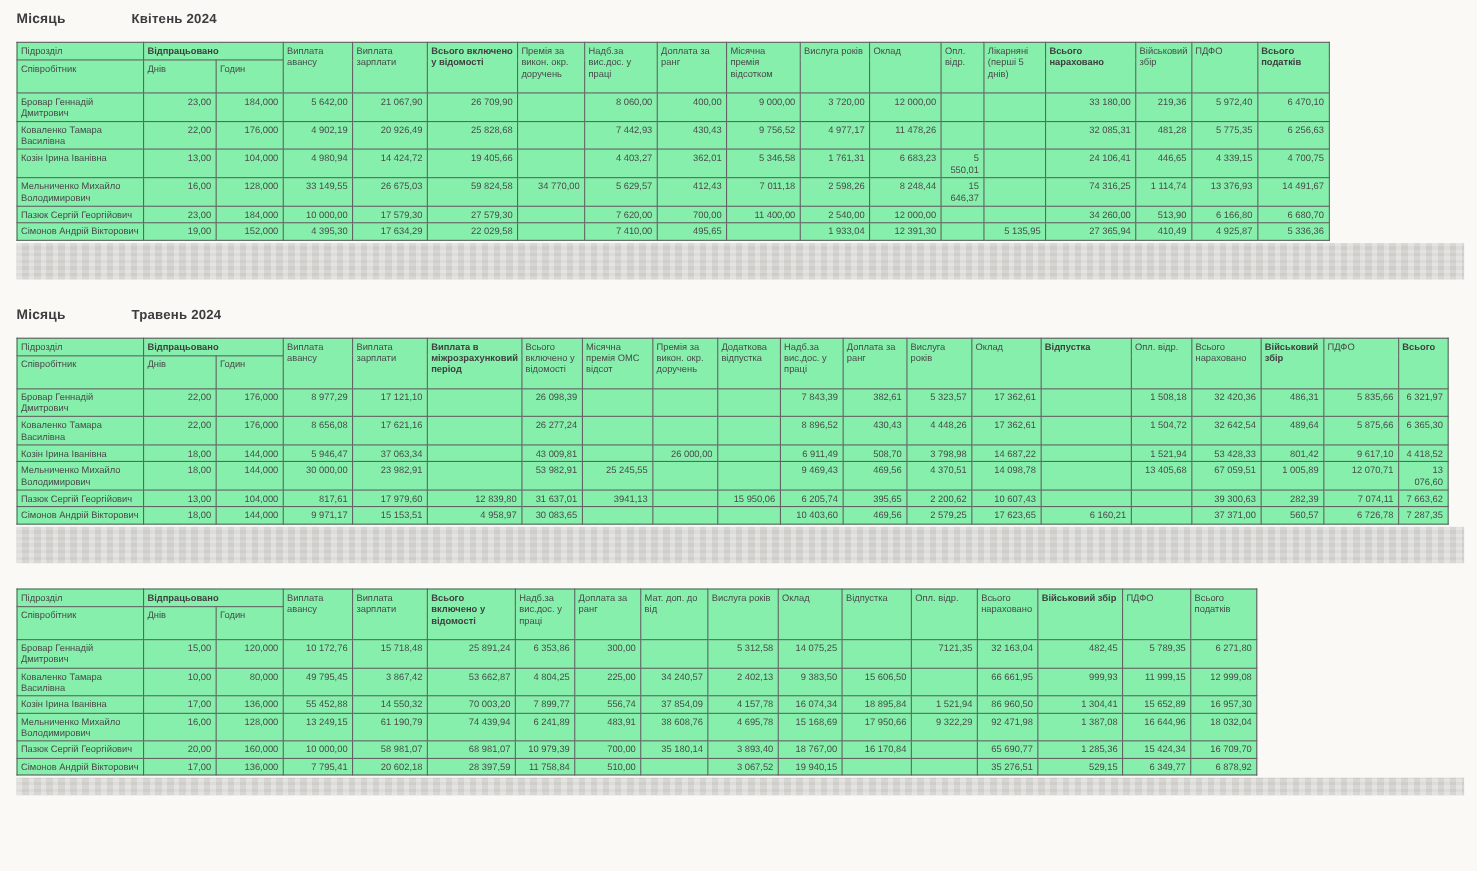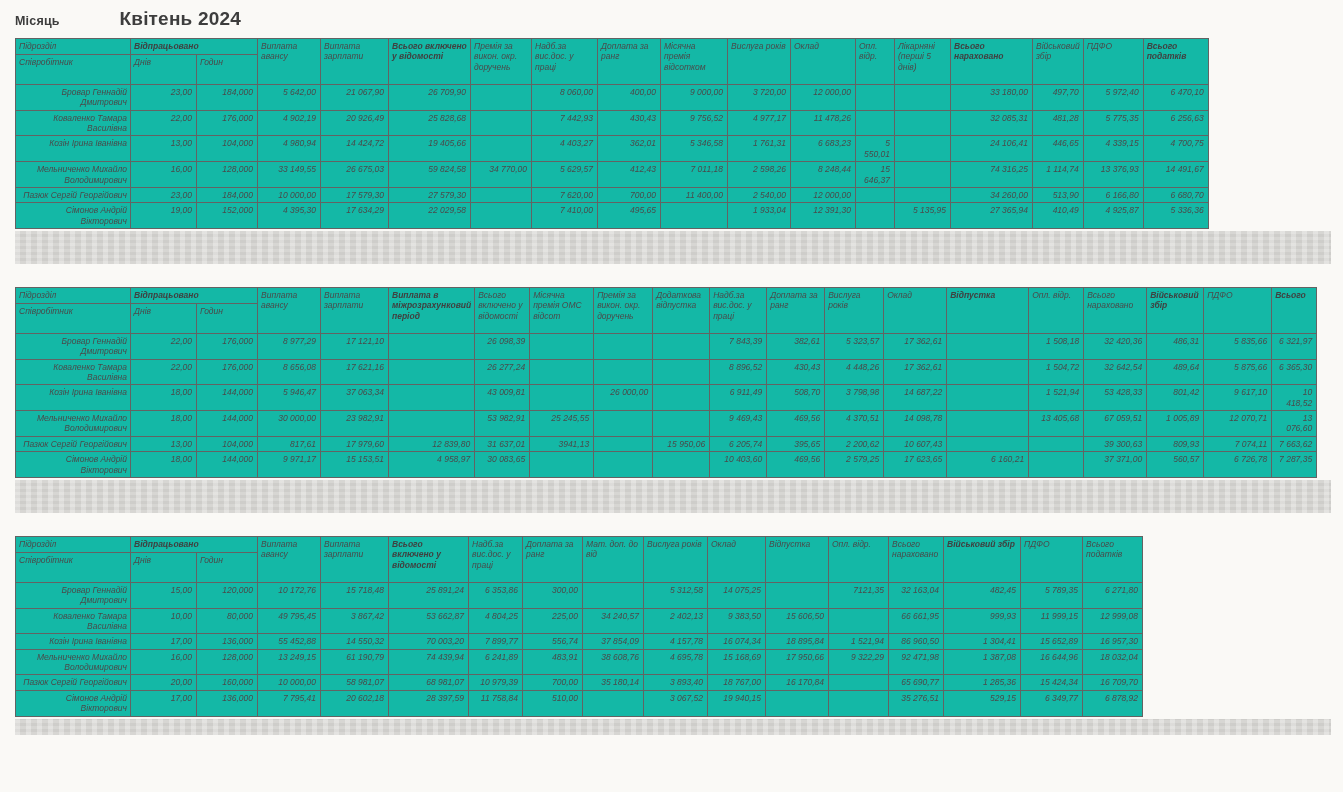--- a/index.html
+++ b/index.html
@@ -9,37 +9,37 @@
     background:#faf9f6;
     font-family:"Liberation Sans", sans-serif;
   }
   .page { padding:8px 0 0 15px; }
   .month-section { margin-bottom:23px; }
   .month-line { height:18px; margin-bottom:12px; white-space:nowrap; }
   .month-label {
     display:inline-block; width:100px;
     font-size:12.5px; font-weight:bold; color:#3d3d3d; letter-spacing:0.2px;
   }
-  .month-value { font-size:19px; font-weight:bold; color:#3d3d3d; letter-spacing:0.2px;margin-top:40px; }
+  .month-value { font-size:12px; font-weight:bold; color:#3d3d3d; letter-spacing:0.2px;margin-top:40px; }
   table {
     border-collapse:collapse; table-layout:fixed;
-    background:#14b8a6; border:1.5px solid #4d4d4d;font-style:italic;
+    background:#86efac; border:1.5px solid #4d4d4d;
   }
   th, td {
     border:1px solid #636363;
     font-size:8.5px; line-height:1.22; color:#4a4a4a;
     padding:2px 3px; vertical-align:top; text-align:left;
     font-weight:normal; overflow:hidden; word-wrap:break-word;
   }
   thead th { height:16px; }
   thead tr.sub th { height:30px; }
   th.bold { font-weight:bold; color:#404040; }
   tbody td { height:15px; }
   tbody td.num { text-align:right; padding-right:4px; }
-  tbody td.name { text-align:right; }
+  tbody td.name { text-align:left; }
   .scan-band {
     height:33px; margin-top:2px; width:1316px;
     background-color:#d7d6d3;
     background-image:
       repeating-linear-gradient(90deg, rgba(255,255,255,0.22) 0 5px, rgba(0,0,0,0.025) 5px 11px),
       repeating-linear-gradient(0deg, rgba(255,255,255,0.12) 0 3px, rgba(0,0,0,0.02) 3px 6px);
   }
   .month-section.last .scan-band { height:16px; }
   .month-section.last { margin-bottom:0; }
 </style>
@@ -111,21 +111,21 @@
               <td class="num">26 709,90</td>
               <td class="num"></td>
               <td class="num">8 060,00</td>
               <td class="num">400,00</td>
               <td class="num">9 000,00</td>
               <td class="num">3 720,00</td>
               <td class="num">12 000,00</td>
               <td class="num"></td>
               <td class="num"></td>
               <td class="num">33 180,00</td>
-              <td class="num">497,70</td>
+              <td class="num">219,36</td>
               <td class="num">5 972,40</td>
               <td class="num">6 470,10</td>
             </tr>
             <tr>
               <td class="name">Коваленко Тамара Василівна</td>
               <td class="num">22,00</td>
               <td class="num">176,000</td>
               <td class="num">4 902,19</td>
               <td class="num">20 926,49</td>
               <td class="num">25 828,68</td>
@@ -222,20 +222,24 @@
               <td class="num">4 925,87</td>
               <td class="num">5 336,36</td>
             </tr>
           </tbody>
         </table>
       </div>
     <div class="scan-band"></div>
   </section>
 
   <section class="month-section">
+    <div class="month-line">
+      <span class="month-label">Місяць</span>
+      <span class="month-value">Травень 2024</span>
+    </div>
     <div>
         <table>
           <colgroup>
             <col style="width: 115px;">
             <col style="width: 66px;">
             <col style="width: 61px;">
             <col style="width: 63px;">
             <col style="width: 68px;">
             <col style="width: 80px;">
             <col style="width: 55px;">
@@ -339,21 +343,21 @@
               <td class="num"></td>
               <td class="num">6 911,49</td>
               <td class="num">508,70</td>
               <td class="num">3 798,98</td>
               <td class="num">14 687,22</td>
               <td class="num"></td>
               <td class="num">1 521,94</td>
               <td class="num">53 428,33</td>
               <td class="num">801,42</td>
               <td class="num">9 617,10</td>
-              <td class="num">10 418,52</td>
+              <td class="num">4 418,52</td>
             </tr>
             <tr>
               <td class="name">Мельниченко Михайло Володимирович</td>
               <td class="num">18,00</td>
               <td class="num">144,000</td>
               <td class="num">30 000,00</td>
               <td class="num">23 982,91</td>
               <td class="num"></td>
               <td class="num">53 982,91</td>
               <td class="num">25 245,55</td>
@@ -381,21 +385,21 @@
               <td class="num">3941,13</td>
               <td class="num"></td>
               <td class="num">15 950,06</td>
               <td class="num">6 205,74</td>
               <td class="num">395,65</td>
               <td class="num">2 200,62</td>
               <td class="num">10 607,43</td>
               <td class="num"></td>
               <td class="num"></td>
               <td class="num">39 300,63</td>
-              <td class="num">809,93</td>
+              <td class="num">282,39</td>
               <td class="num">7 074,11</td>
               <td class="num">7 663,62</td>
             </tr>
             <tr>
               <td class="name">Сімонов Андрій Вікторович</td>
               <td class="num">18,00</td>
               <td class="num">144,000</td>
               <td class="num">9 971,17</td>
               <td class="num">15 153,51</td>
               <td class="num">4 958,97</td>

